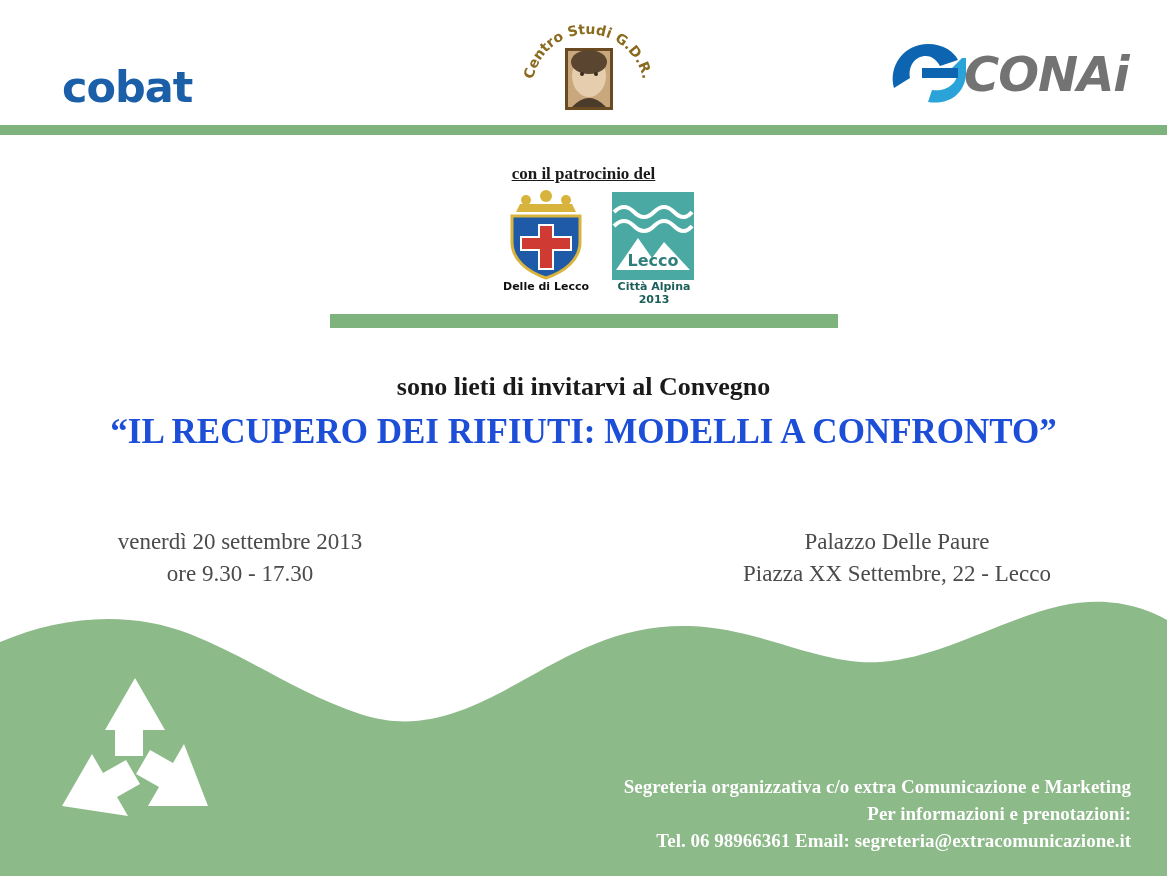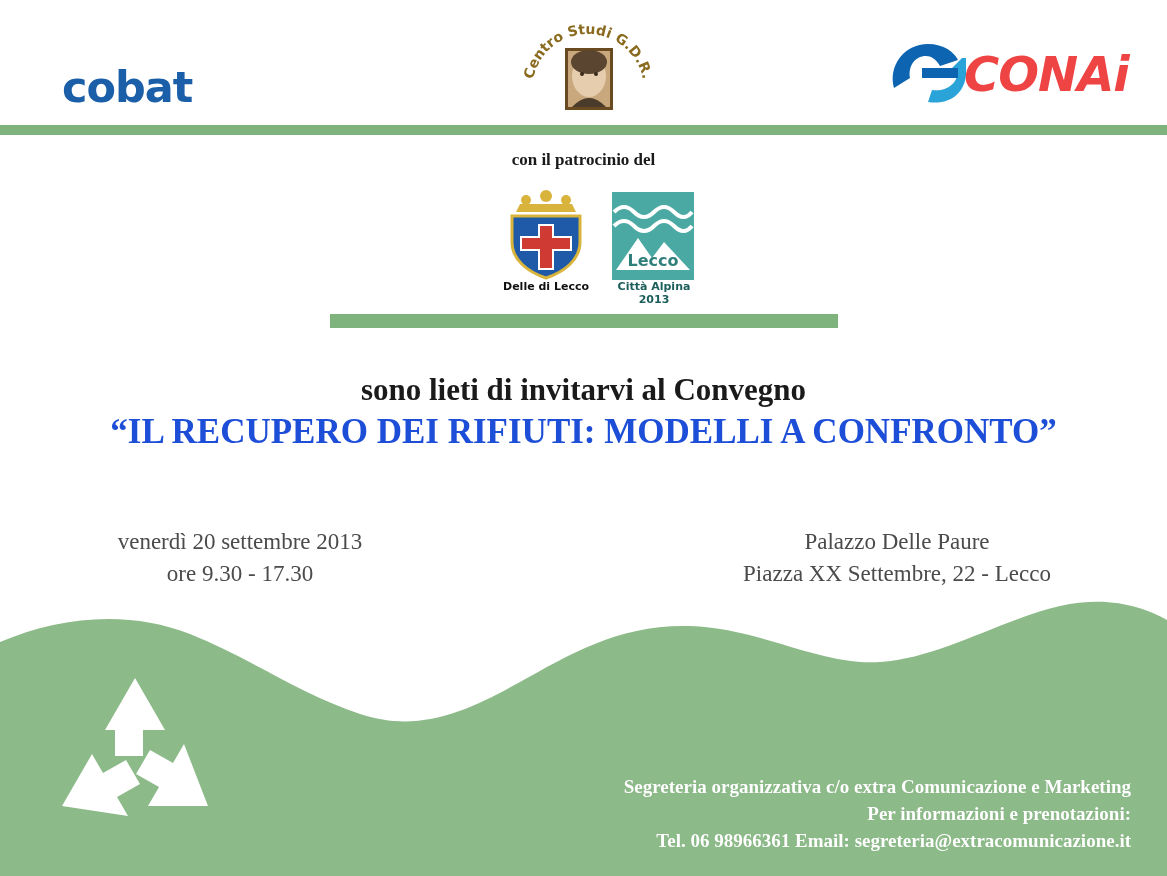--- a/index.html
+++ b/index.html
@@ -61,45 +61,46 @@
     width: 78px; height: 66px;
   }
   .conai-word {
     position: absolute;
     left: 76px;
     top: 8px;
     font-family: "DejaVu Sans", sans-serif;
     font-style: italic;
     font-weight: bold;
     font-size: 48px;
-    color: #ef4444;
+    color: #737373;
     letter-spacing: -1px;
   }
 
   
   .green-rule {
     position: absolute;
     left: 0;
     top: 125px;
     width: 1167px;
     height: 10px;
     background: #7fb37d;
   }
 
   
   .patrocinio-label {
     position: absolute;
-    top: 150px;
+    top: 164px;
     left: 0;
     width: 1167px;
     text-align: center;
     font-size: 17px;
     font-weight: bold;
     color: #1a1a1a;
     font-family: "Liberation Serif", serif;
+    text-decoration: underline;
   }
   .patrocinio-logos {
     position: absolute;
     top: 190px;
     left: 0;
     width: 1167px;
     height: 110px;
   }
   .lecco-stemma {
     position: absolute;
@@ -150,21 +151,21 @@
     background: #7fb37d;
   }
 
   
   .invite-line {
     position: absolute;
     top: 372px;
     left: 0;
     width: 1167px;
     text-align: center;
-    font-size: 31px;
+    font-size: 26px;
     font-weight: bold;
     color: #1a1a1a;
   }
   .title-line {
     position: absolute;
     top: 412px;
     left: 0;
     width: 1167px;
     text-align: center;
     font-size: 35px;

